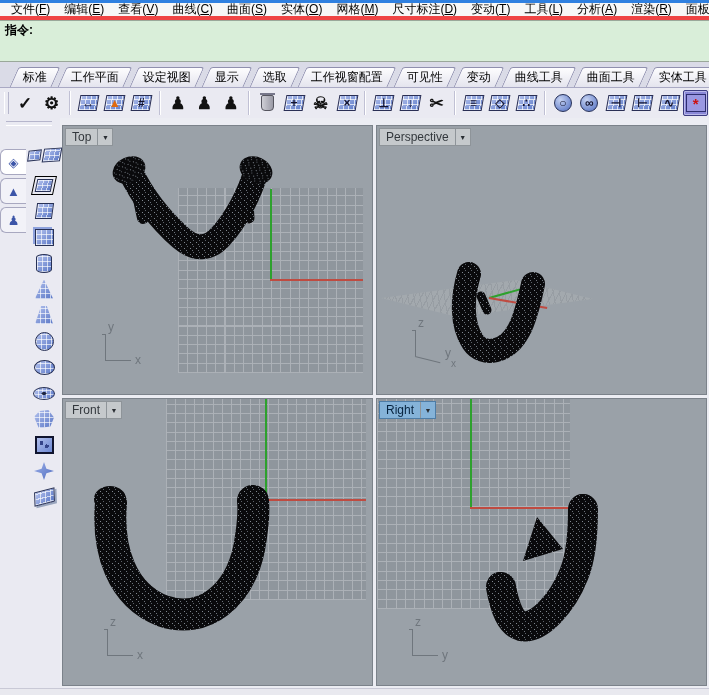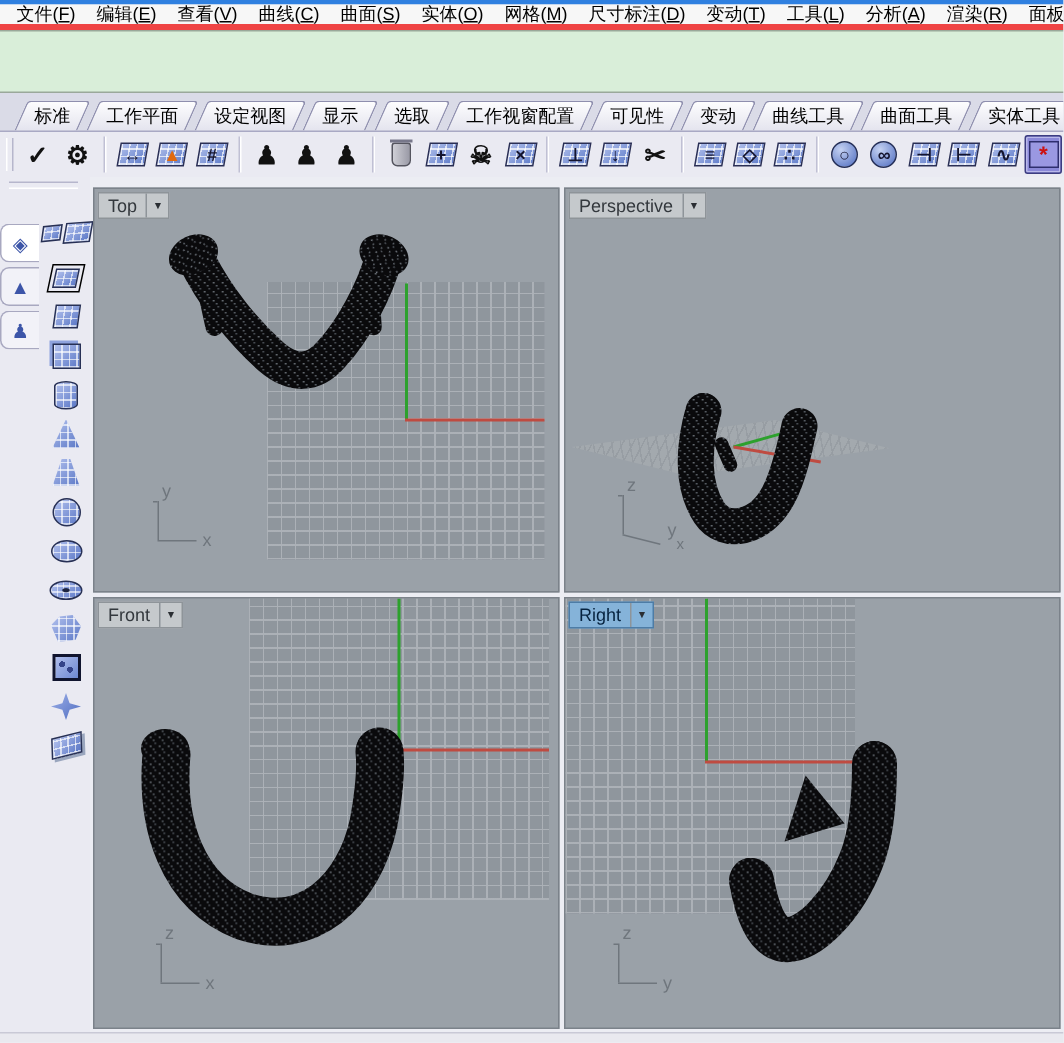--- a/index.html
+++ b/index.html
@@ -119,20 +119,21 @@
     <span class="mi">网格(<u>M</u>)</span>
     <span class="mi">尺寸标注(<u>D</u>)</span>
     <span class="mi">变动(<u>T</u>)</span>
     <span class="mi">工具(<u>L</u>)</span>
     <span class="mi">分析(<u>A</u>)</span>
     <span class="mi">渲染(<u>R</u>)</span>
     <span class="mi">面板()</span>
   </div>
 
 <div class="cmd-area">
+  <div class="cmd-prompt">指令:</div>
 </div>
 
 <div class="tabstrip">
     <div class="tab">
       <span>标准</span>
     </div>
     <div class="tab">
       <span>工作平面</span>
     </div>
     <div class="tab">

